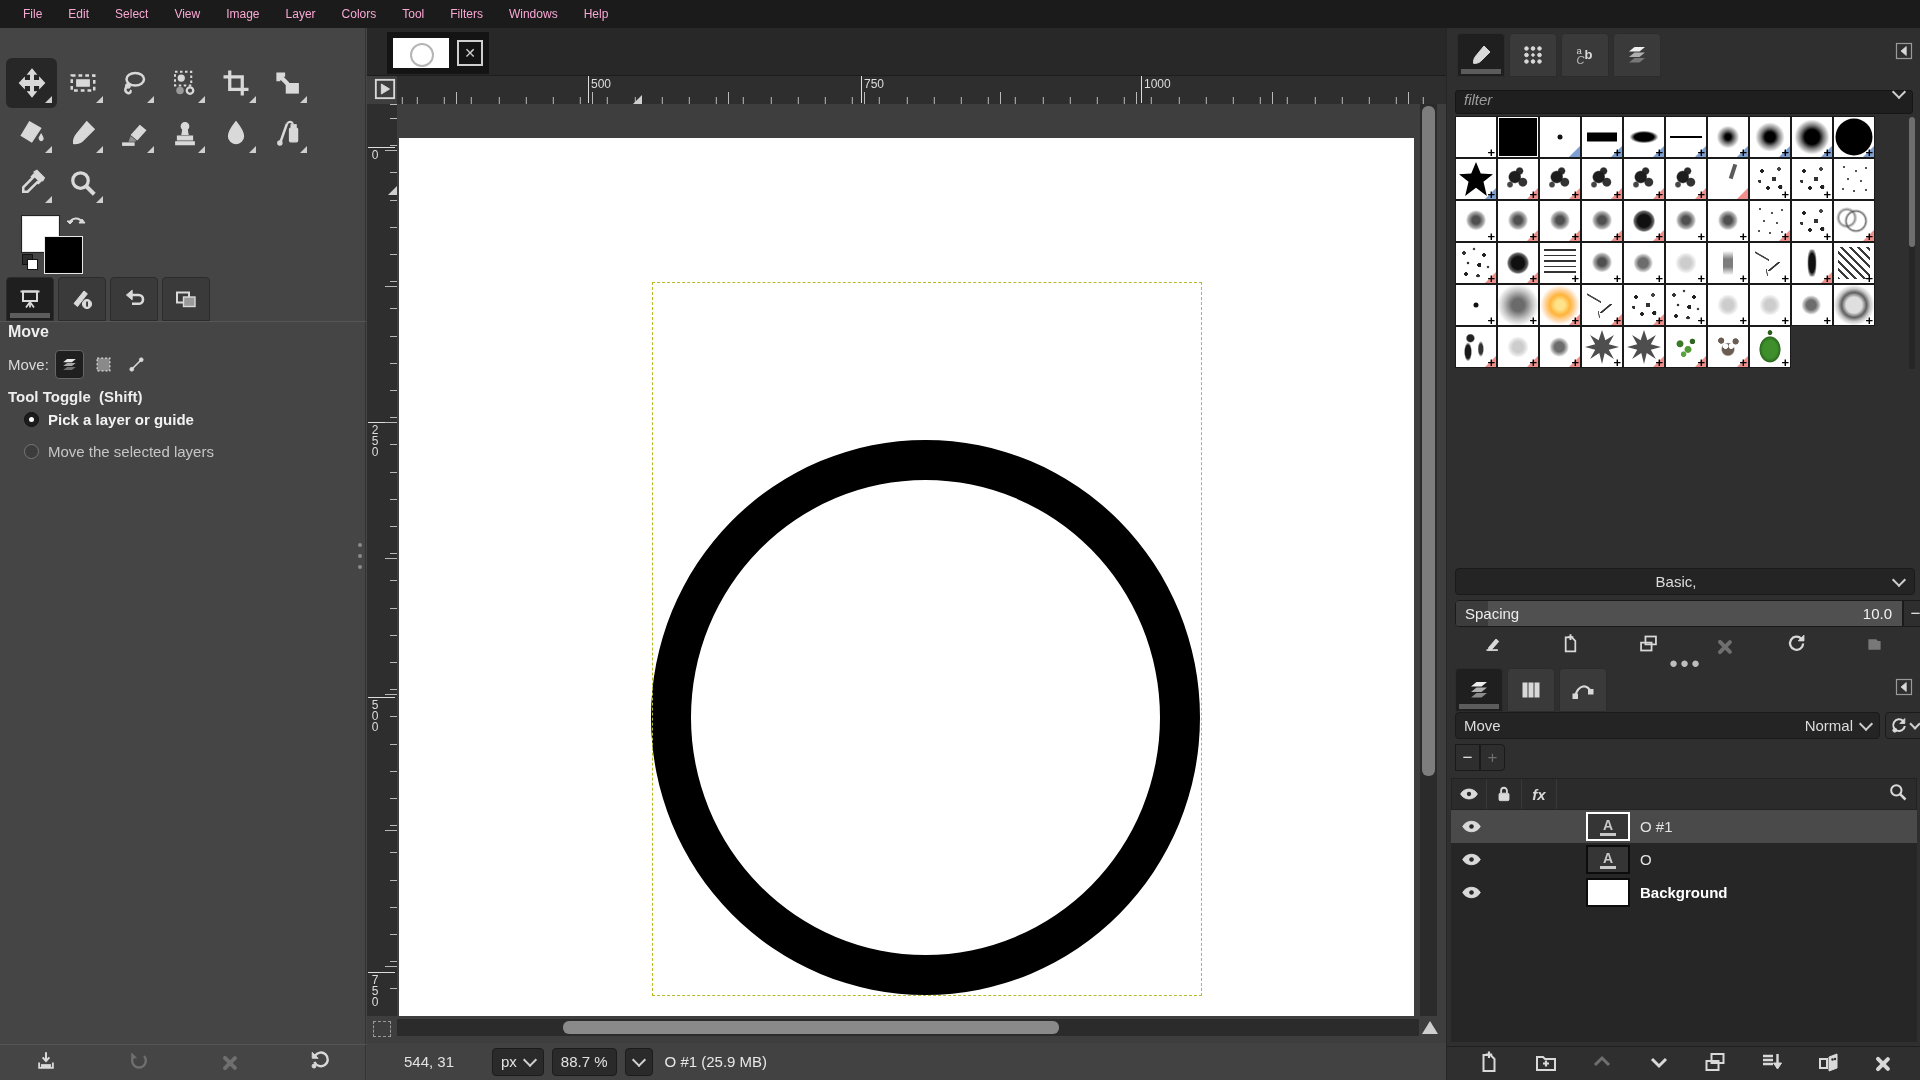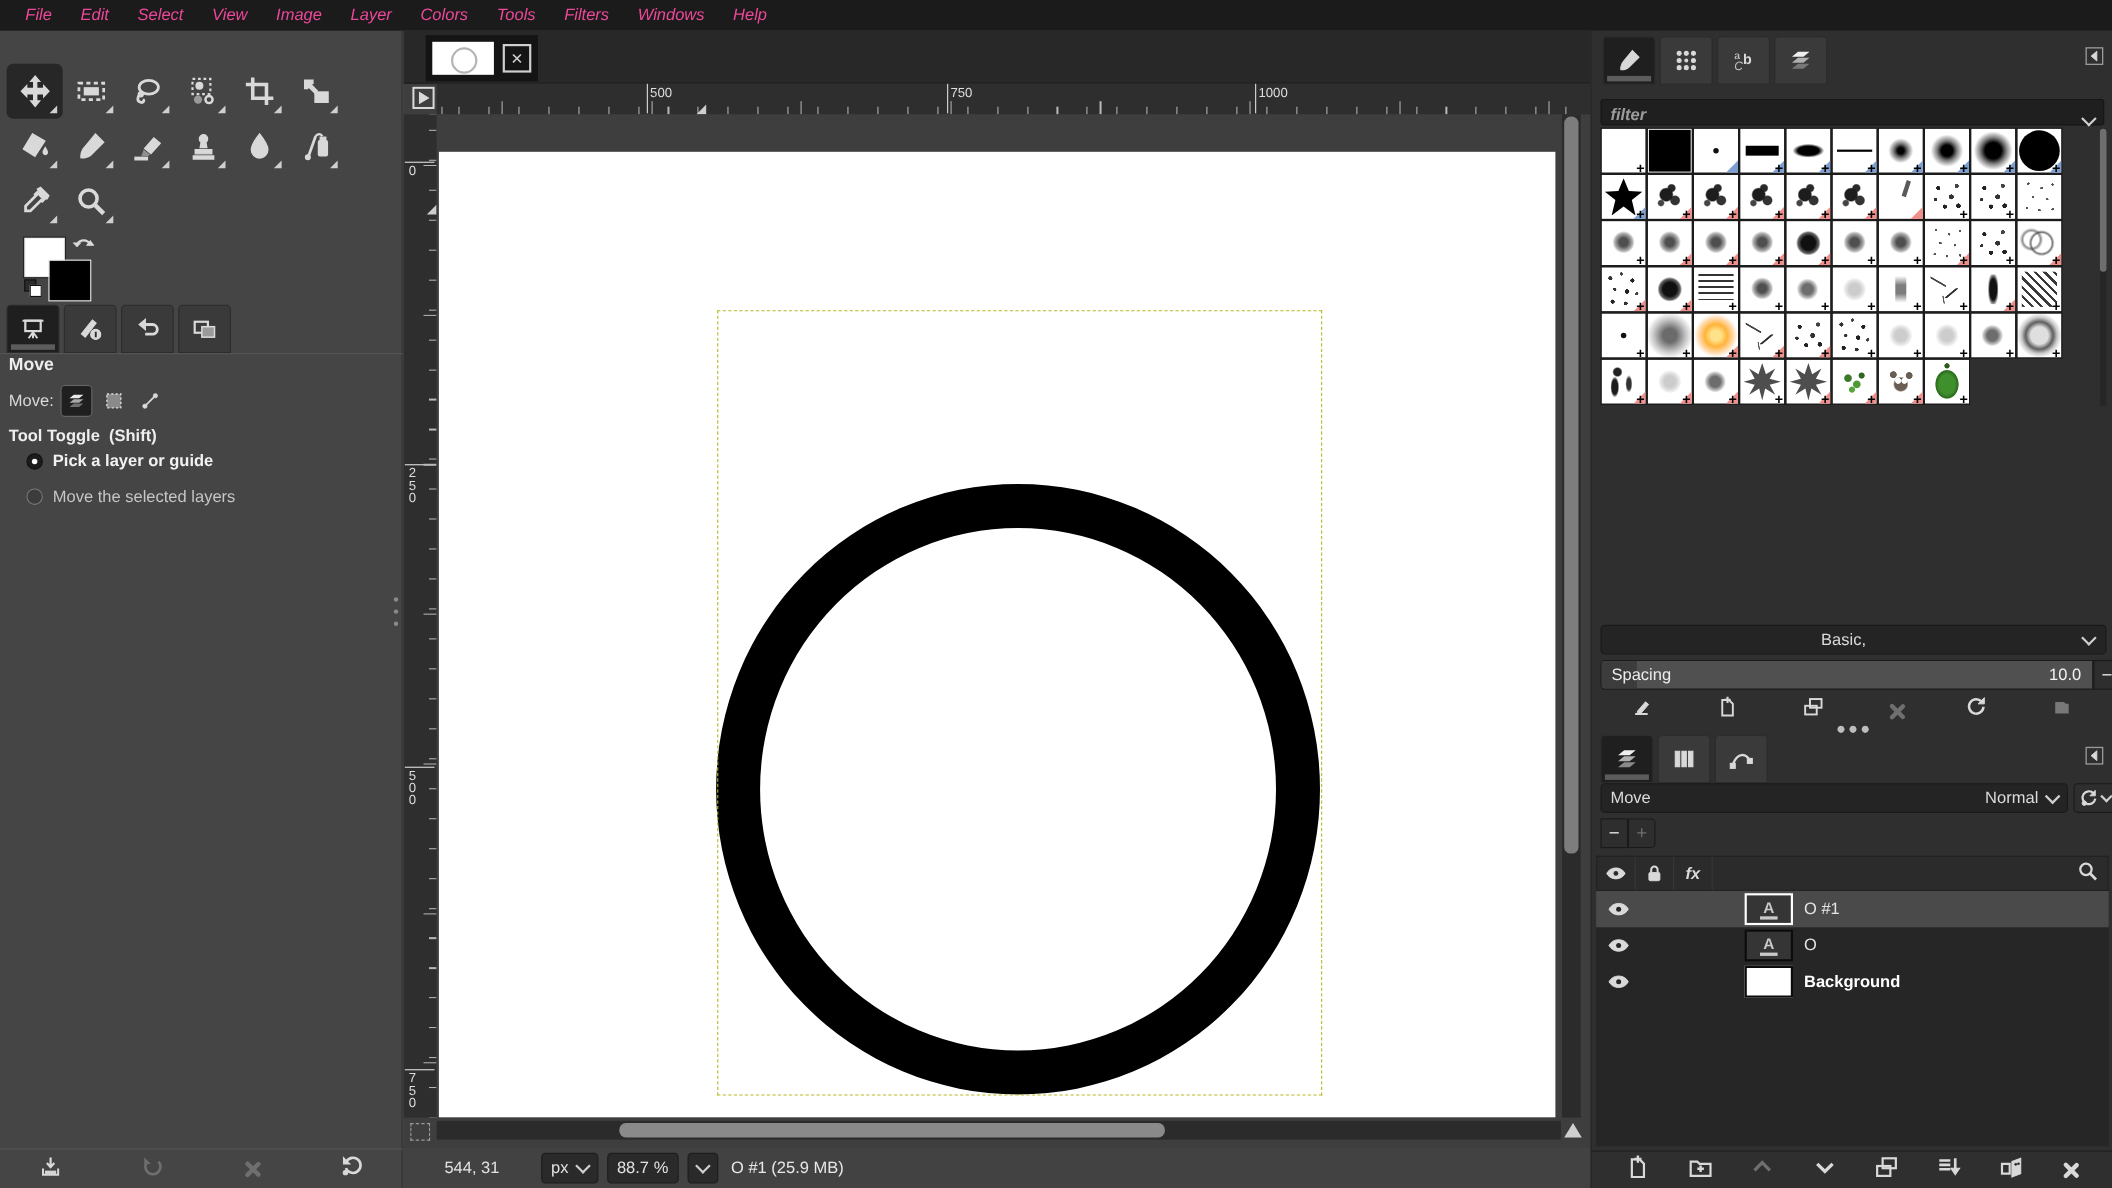--- a/index.html
+++ b/index.html
@@ -2,21 +2,21 @@
 <html><head>
 <meta charset="utf-8">
 <style>
   html,body{margin:0;padding:0;background:#222;}
   #app{position:relative;width:1920px;height:1080px;overflow:hidden;
        font-family:"Liberation Sans","DejaVu Sans",sans-serif;color:#dcdcdc;
        background:#454545;-webkit-user-select:none;user-select:none;}
   .abs{position:absolute;}
   
   #menubar{left:0;top:0;width:1920px;height:28px;background:#1b1b1b;display:flex;align-items:center;padding-left:10px;box-sizing:border-box;}
-  .menu-item{padding:0 13px;font-size:15px;color:#ec4899;line-height:28px;cursor:default;font-style:italic;}
+  .menu-item{padding:0 13px;font-size:12px;color:#f9a8d4;line-height:28px;cursor:default;}
   
   #left-panel{left:0;top:28px;width:366px;height:1052px;background:#454545;border-right:1px solid #333;box-sizing:border-box;}
   .toolgrid{position:absolute;left:6px;top:30px;width:330px;display:flex;flex-wrap:wrap;}
   .tool-btn{position:relative;width:51px;height:50px;display:flex;align-items:center;justify-content:center;border-radius:6px;}
   .tool-btn.sel{background:#272727;}
   .tool-btn::after{content:"";position:absolute;right:5px;bottom:5px;border-left:7px solid transparent;border-bottom:7px solid #cfcfcf;}
   .tool-btn svg{width:30px;height:30px;}
   .ico{fill:#d9d9d9;stroke:#d9d9d9;}
   .ico-none{fill:none;}
   
@@ -86,21 +86,21 @@
   #statusbar{position:absolute;left:0;top:1015px;width:1079px;height:37px;background:#424242;display:flex;align-items:center;font-size:15px;}
   #status-pos{margin-left:37px;width:80px;color:#e2e2e2;}
   .combo{background:#2a2a2a;border:1px solid #1c1c1c;border-radius:4px;height:26px;display:flex;align-items:center;padding:0 8px;margin-left:8px;color:#e2e2e2;}
   .chev{display:inline-block;width:8px;height:8px;border-right:2px solid #cfcfcf;border-bottom:2px solid #cfcfcf;transform:rotate(45deg);margin:-4px 0 0 8px;}
   #status-title{margin-left:12px;color:#e8e8e8;}
   
   #right-panel{left:1446px;top:28px;width:474px;height:1052px;background:#2f2f2f;border-left:1px solid #262626;box-sizing:border-box;}
   #rp-tabs{position:absolute;left:10px;top:5px;}
   #rp-tabs2{position:absolute;left:8px;top:640px;}
   .collapse-btn{position:absolute;width:18px;height:18px;}
-  #filter-box{position:absolute;left:8px;top:62px;width:458px;height:24px;background:#1f1f1f;border:1px solid #161616;border-radius:3px;display:flex;align-items:flex-end;padding:0 8px;box-sizing:border-box;font-weight:bold;}
+  #filter-box{position:absolute;left:8px;top:62px;width:458px;height:24px;background:#1f1f1f;border:1px solid #161616;border-radius:3px;display:flex;align-items:flex-start;padding:0 8px;box-sizing:border-box;}
   #filter-box .ph{font-style:italic;color:#9c9c9c;font-size:15px;flex:1;}
   #brush-grid{position:absolute;left:9px;top:89px;width:424px;}
   .brush-cell{position:absolute;width:40px;height:40px;background:#fff;outline:1px solid #1a1a1a;overflow:hidden;}
   .bplus{position:absolute;right:1px;bottom:-2px;font-size:13px;font-weight:bold;color:#000;line-height:13px;z-index:2;}
   .bcorner{position:absolute;right:0;bottom:0;width:0;height:0;border-left:11px solid transparent;z-index:1;}
   .bcorner.blue{border-bottom:11px solid #7d9fd1;}
   .bcorner.red{border-bottom:11px solid #f0908c;}
   #brush-scroll{position:absolute;left:462px;top:89px;width:6px;height:252px;background:#262626;}
   #brush-scroll .thumb{position:absolute;left:0;top:0;width:6px;height:130px;background:#6e6e6e;border-radius:3px;}
   .g{position:absolute;inset:0;}
@@ -191,21 +191,21 @@
 <div id="app">
 
   <div id="menubar" class="abs">
       <div class="menu-item">File</div>
       <div class="menu-item">Edit</div>
       <div class="menu-item">Select</div>
       <div class="menu-item">View</div>
       <div class="menu-item">Image</div>
       <div class="menu-item">Layer</div>
       <div class="menu-item">Colors</div>
-      <div class="menu-item">Tools</div>
+      <div class="menu-item">Tool</div>
       <div class="menu-item">Filters</div>
       <div class="menu-item">Windows</div>
       <div class="menu-item">Help</div>
     </div>
 
   <div id="left-panel" class="abs">
     <div class="toolgrid">
         <div class="tool-btn sel">
           <svg viewBox="0 0 24 24">
             <path class="ico" d="M12 1l3.2 3.8h-2.1V10h5.1V7.9L22 11.9l-3.8 4v-2.1h-5.1v5.2h2.1L12 23l-3.2-4h2.1v-5.2H5.8v2.1L2 12l3.8-4v2h5.1V4.8H8.8z"></path>

